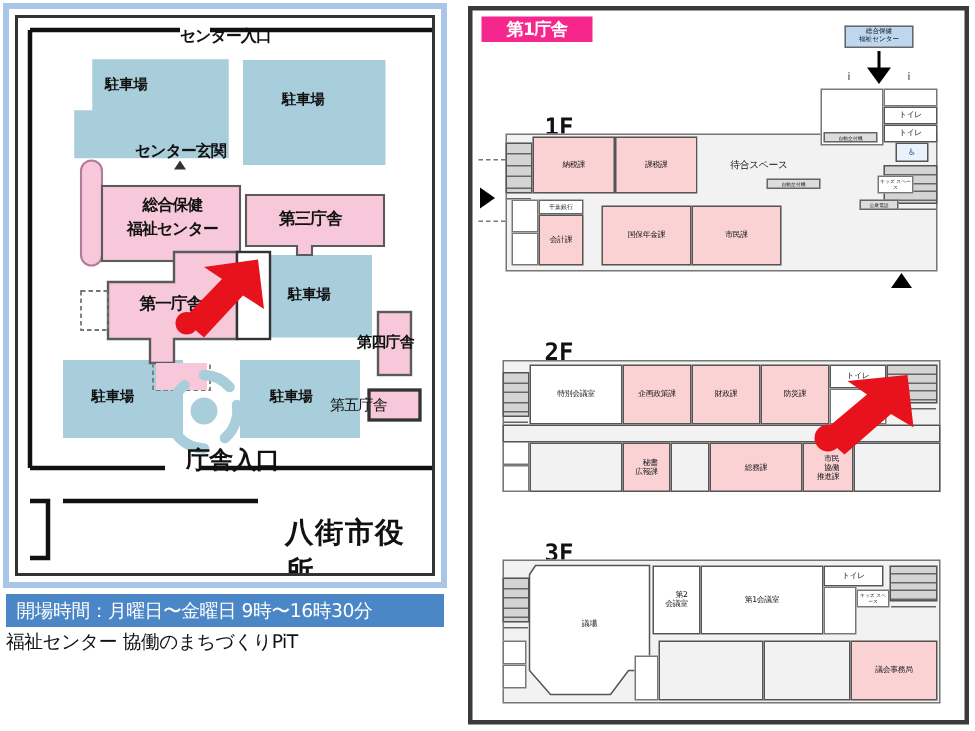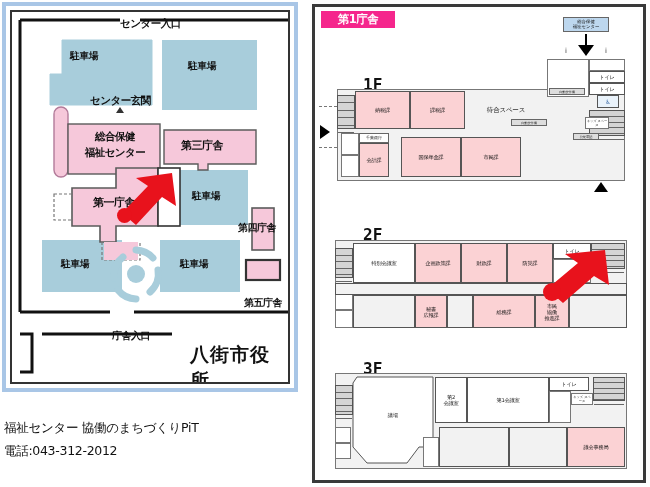--- a/index.html
+++ b/index.html
@@ -26,21 +26,21 @@
   
   .right-panel{position:absolute;left:312px;top:4px;width:334px;height:479px;
                border:3px solid #3a3a3a;background:#fff;box-sizing:border-box;}
   .tag{position:absolute;left:6px;top:4px;width:74px;height:17px;background:#f5268c;
        color:#fff;font-size:11.5px;font-weight:bold;line-height:17px;text-align:center;
        letter-spacing:-0.5px;}
   .floor-label{position:absolute;font-size:16px;font-weight:bold;color:#111;
                font-family:"DejaVu Sans Mono","Liberation Mono",monospace;}
   .fp{position:absolute;}
   .rm{position:absolute;box-sizing:border-box;border:1px solid #555;
-      display:flex;align-items:center;justify-content:center;text-align:center;
+      display:flex;align-items:center;justify-content:center;text-align:right;
       font-size:5.2px;line-height:6px;color:#111;letter-spacing:-0.2px;overflow:hidden;}
   .pink{background:#fbd2d4;}
   .grey{background:#f2f2f2;}
   .white{background:#fff;}
   .stair{position:absolute;box-sizing:border-box;border:1px solid #555;background:#d4d4d4;}
   .stair i{display:block;height:20%;border-bottom:1px solid #666;}
   .minibox{position:absolute;box-sizing:border-box;border:1px solid #666;background:#ddd;
            font-size:3.2px;line-height:4px;text-align:center;color:#222;overflow:hidden;
            display:flex;align-items:center;justify-content:center;}
   .centerlbl{position:absolute;background:#bdd7ee;border:1px solid #666;font-size:4.4px;
@@ -122,39 +122,39 @@
 
         <div style="position:absolute;left:58px;top:38px;font-size:9.5px;font-weight:bold;color:#111;">駐車場</div>
         <div style="position:absolute;left:176px;top:48px;font-size:9.5px;font-weight:bold;color:#111;">駐車場</div>
         <div style="position:absolute;left:180px;top:178px;font-size:9.5px;font-weight:bold;color:#111;">駐車場</div>
         <div style="position:absolute;left:49px;top:246px;font-size:9.5px;font-weight:bold;color:#111;">駐車場</div>
         <div style="position:absolute;left:168px;top:246px;font-size:9.5px;font-weight:bold;color:#111;">駐車場</div>
 
         <div style="position:absolute;left:60px;top:118px;width:86px;text-align:center;font-size:10.5px;font-weight:bold;color:#111;letter-spacing:-0.5px;">総合保健</div>
         <div style="position:absolute;left:60px;top:134px;width:86px;text-align:center;font-size:10.5px;font-weight:bold;color:#111;letter-spacing:-0.5px;">福祉センター</div>
 
-        <div style="position:absolute;left:152px;top:126px;width:76px;text-align:center;font-size:11px;font-weight:bold;color:#111;letter-spacing:-0.5px;">第三庁舎</div>
+        <div style="position:absolute;left:174px;top:126px;width:76px;font-size:11px;font-weight:bold;color:#111;letter-spacing:-0.5px;">第三庁舎</div>
         <div style="position:absolute;left:62px;top:183px;width:80px;text-align:center;font-size:11px;font-weight:bold;color:#111;letter-spacing:-0.5px;">第一庁舎</div>
         <div style="position:absolute;left:226px;top:209px;font-size:10px;font-weight:bold;color:#111;letter-spacing:-0.5px;">第四庁舎</div>
-        <div style="position:absolute;left:232px;top:251px;font-size:10px;font-weight:bold;color:#111;letter-spacing:-0.5px;margin-top:33px;">第五庁舎</div>
-
-        <div style="position:absolute;left:100px;top:285px;font-size:10px;font-weight:bold;color:#111;letter-spacing:-0.5px;margin-top:32px;">庁舎入口</div>
+        <div style="position:absolute;left:208px;top:251px;font-size:10px;font-weight:normal;color:#111;letter-spacing:-0.5px;">第五庁舎</div>
+
+        <div style="position:absolute;left:112px;top:285px;font-size:16px;font-weight:bold;color:#111;letter-spacing:-0.5px;">庁舎入口</div>
         <div style="position:absolute;left:178px;top:330px;font-size:19px;font-weight:bold;color:#111;letter-spacing:1px;">八街市役所</div>
 
         <svg class="marker" style="left:98px;top:158px;" width="70" height="62">
           <path d="M62 3 L66 36 L52 27 L26 55 L12 43 L38 16 L26 8 Z" fill="#e8121c"></path>
         </svg>
         <div class="dot" style="left:105px;top:196px;width:15px;height:15px;"></div>
 
       </div>
     </div>
 
+    <div class="bluebar">開場時間：月曜日〜金曜日  9時〜16時30分</div>
     <div class="dept-line">福祉センター  協働のまちづくりPiT</div>
     <div class="contact">
-      <div>電話:043-312-2012</div>
     </div>
   </div>
 
   <div class="right-panel">
 
     <div class="tag">第1庁舎</div>
 
     <div class="centerlbl" style="left:248px;top:10px;width:46px;height:15px;">
       <div>
         <span>総合保健</span><br>

